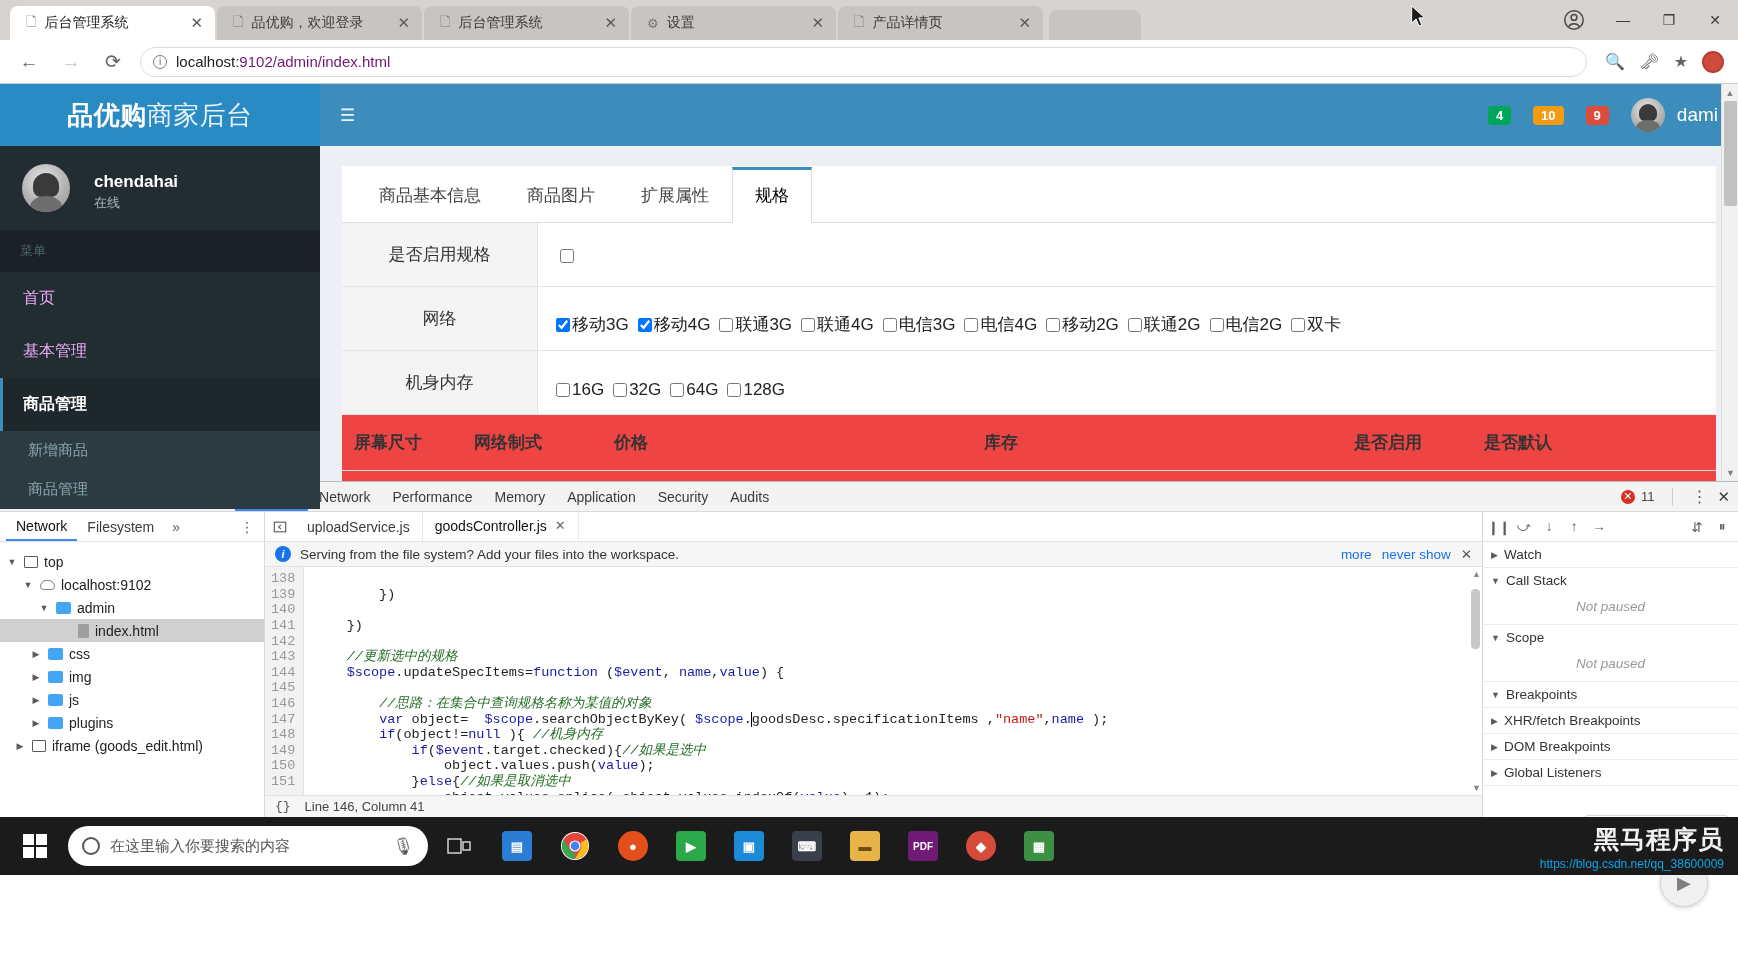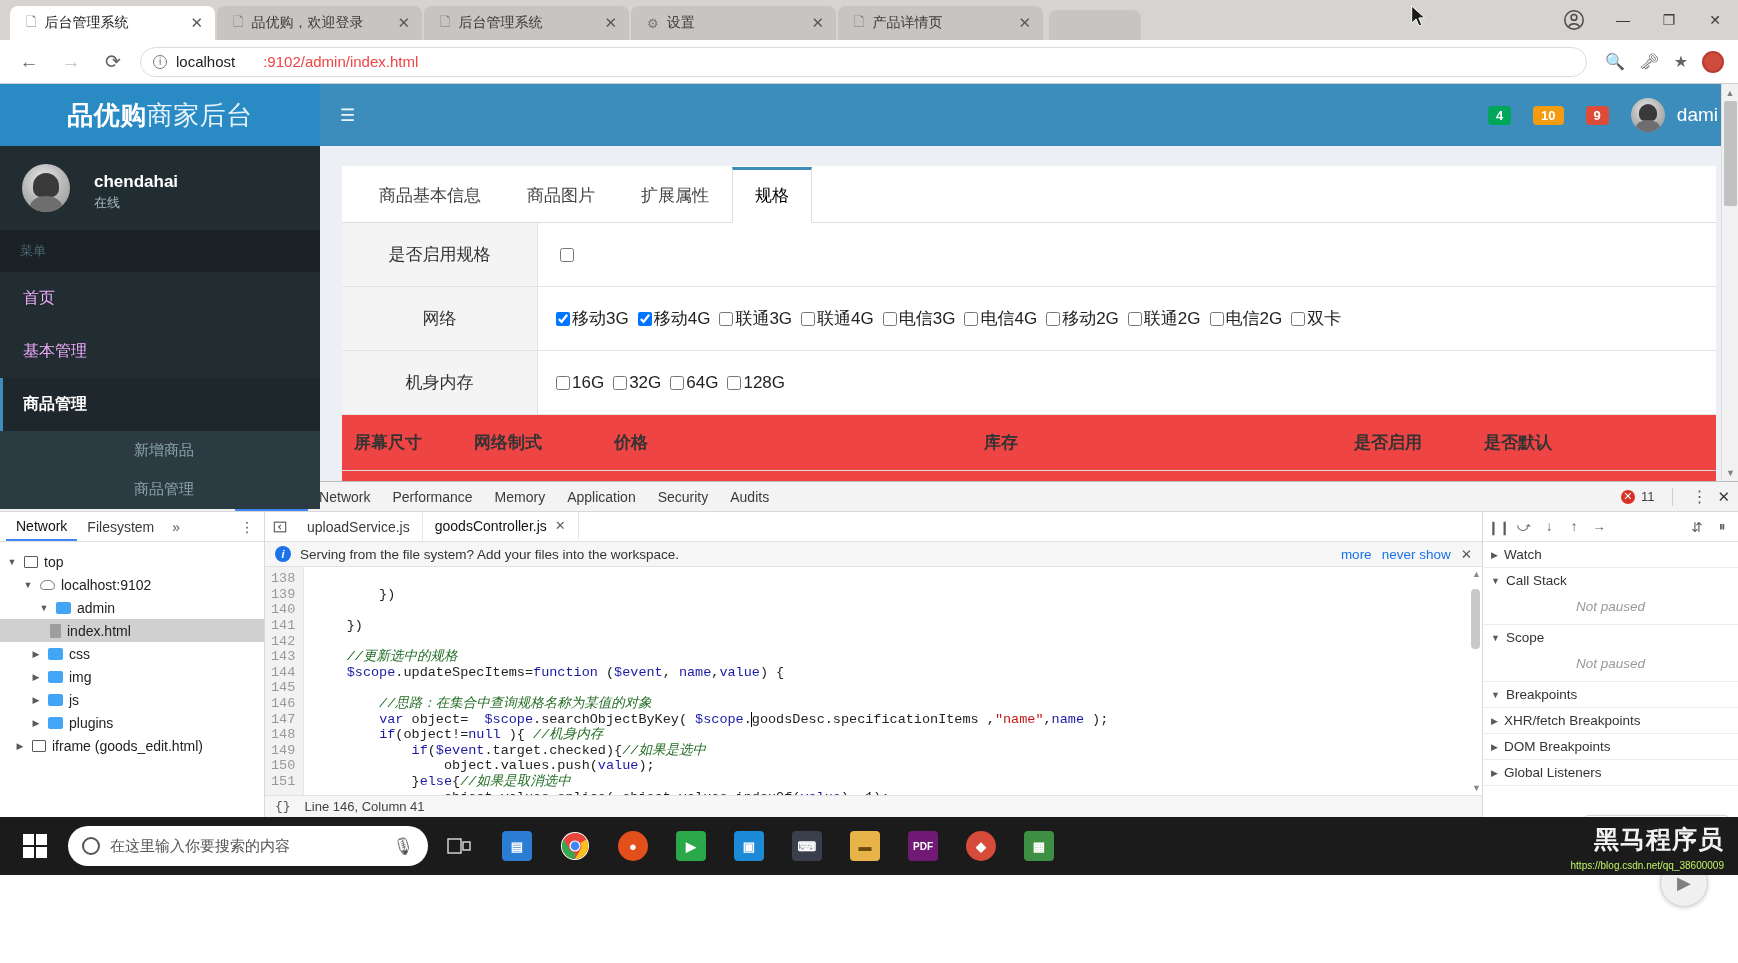--- a/index.html
+++ b/index.html
@@ -47,21 +47,21 @@
   }
   .navbtn { width:30px; height:30px; display:flex; align-items:center; justify-content:center; color:#5f6368; font-size:19px;}
   .navbtn.disabled { color:#c2c2c2; }
   .urlbox {
     flex:1 1 auto; height:30px; border:1px solid #dadce0; border-radius:15px;
     display:flex; align-items:center; padding:0 12px; gap:9px; background:#fff;
     font-size:15px;
   }
   .urlbox .infoic { color:#5f6368; font-size:13px; border:1.3px solid #7a7a7a; border-radius:50%;
      width:14px;height:14px;display:flex;align-items:center;justify-content:center;font-size:10px;}
-  .url-dim { color:#ef4444;padding-left:28px; }
+  .url-dim { color:#701a75; }
   .url-strong { color:#202124; }
   .omni-right { display:flex; align-items:center; gap:14px; padding-left:6px;}
   .omni-right span { color:#5f6368; font-size:16px; }
   .star { color:#4285f4; }
   .avatar-omni { width:22px;height:22px;border-radius:50%;background:#cf4b3e;border:2px solid #b83c30;}
 
   
   .page { display:flex; height:397px; position:relative; background:#ecf0f5; }
   .sidebar { width:320px; background:#222d32; color:#b8c7ce; flex:0 0 auto; position:relative;}
   .brandbar {
@@ -85,21 +85,21 @@
     background:#6e6e6e; border-radius:50% 50% 0 0; z-index:2;
   }
   .uname { color:#fff; font-size:17px; font-weight:bold; line-height:1.5;}
   .ustatus { color:#a8b7bf; font-size:13px; }
   .menu-head { padding:12px 20px; font-size:13px; color:#4b646f; background:#1a2226; }
   .menu-item {
     padding:16px 20px; font-size:16px; color:#f0abfc; border-left:3px solid transparent;
     cursor:pointer;
   }
   .menu-item.active { background:#1e282c; color:#fff; border-left-color:#3c8dbc; font-weight:bold;}
-  .menu-sub { padding:10px 20px 10px 28px; font-size:15px; color:#8aa4af; background:#2c3b41;text-align:center; }
+  .menu-sub { padding:10px 20px 10px 28px; font-size:15px; color:#8aa4af; background:#2c3b41; }
 
   .content { flex:1 1 auto; position:relative; background:#ecf0f5; overflow:hidden;}
   .topbar { height:62px; background:#3c8dbc; display:flex; align-items:center; padding:0 20px; }
   .hamburger { color:#fff; font-size:17px; opacity:.9; }
   .topbar-right { margin-left:auto; display:flex; align-items:center; gap:22px; }
   .badge { padding:2px 8px; border-radius:4px; color:#fff; font-size:13px; font-weight:bold; }
   .badge.green{ background:#00a65a;} .badge.yellow{ background:#f39c12;} .badge.red{ background:#dd4b39;}
   .topuser { display:flex; align-items:center; gap:12px; }
   .topuser .uavatar { width:34px;height:34px; }
   .topuser .uavatar::after{ left:8px;top:6px;width:18px;height:17px;border-radius:9px 9px 6px 6px;}
@@ -115,21 +115,21 @@
   .utab.active {
     color:#000; background:#fff; border-color:#ddd;
     border-top:3px solid #3c8dbc; padding-top:14px;
   }
   .formrow { display:flex; border-bottom:1px solid #e4e4e4; }
   .formlabel {
     width:196px; flex:0 0 auto; background:#f4f4f4; border-right:1px solid #e4e4e4;
     display:flex; align-items:center; justify-content:center; font-size:17px; color:#333;
     padding:20px 8px;
   }
-  .formfield { flex:1 1 auto; display:flex; align-items:center; padding:14px 18px; flex-wrap:wrap; gap:0px;}
+  .formfield { flex:1 1 auto; display:flex; align-items:flex-end; padding:14px 18px; flex-wrap:wrap; gap:0px;}
   .cb-label { display:inline-flex; align-items:center; font-size:17px; color:#222; margin-right:9px; white-space:nowrap;}
   .cb-label input { margin:0 2px 0 0; width:14px; height:14px; }
   .cb-solo { width:14px;height:14px; }
 
   table.spec { width:100%; border-collapse:collapse; background:#ef4444; }
   table.spec th {
     text-align:left; font-size:17px; font-weight:bold; color:#333; padding:16px 12px;
     border-bottom:1px solid #ddd;
   }
   table.spec td { padding:10px 12px; font-size:17px; color:#333; vertical-align:middle;}
@@ -228,21 +228,21 @@
   .tb-search {
     width:360px; height:40px; background:#fff; border-radius:20px; display:flex; align-items:center;
     gap:10px; padding:0 14px; color:#555; font-size:15px;
   }
   .tb-search .circ { width:18px;height:18px;border:2px solid #555;border-radius:50%;}
   .tb-search .mic { margin-left:auto; color:#555; font-size:17px;}
   .tb-icon { width:54px;height:58px;display:flex;align-items:center;justify-content:center;}
   .ti { width:30px;height:30px;border-radius:4px;display:flex;align-items:center;justify-content:center;
       color:#fff;font-size:13px;font-weight:bold;}
   .tb-watermark { position:absolute; right:14px; top:6px; color:#f2f2f2; font-size:25px; font-weight:bold; letter-spacing:1px;}
-  .tb-url { position:absolute; right:14px; bottom:4px; color:#bef264; font-size:10px;}
+  .tb-url { position:absolute; right:14px; bottom:4px; color:#0ea5e9; font-size:12px;}
 </style>
 </head>
 <body>
 
 <div class="browser">
 
   <div class="tabstrip">
     <div class="tab active">
       <span class="tab-fav">🗋</span>
       <span class="tab-title">后台管理系统</span>
@@ -509,21 +509,21 @@
         <div class="tnode" style="padding-left:22px">
           <span class="tw">▼</span>
           <span class="ic-cloud"></span>
           <span>localhost:9102</span>
         </div>
         <div class="tnode" style="padding-left:38px">
           <span class="tw">▼</span>
           <span class="ic-folder"></span>
           <span>admin</span>
         </div>
-        <div class="tnode sel" style="padding-left:32px">
+        <div class="tnode sel" style="padding-left:60px">
           <span class="tw"></span>
           <span class="ic-doc"></span>
           <span>index.html</span>
         </div>
         <div class="tnode" style="padding-left:30px">
           <span class="tw">▶</span>
           <span class="ic-folder"></span>
           <span>css</span>
         </div>
         <div class="tnode" style="padding-left:30px">

